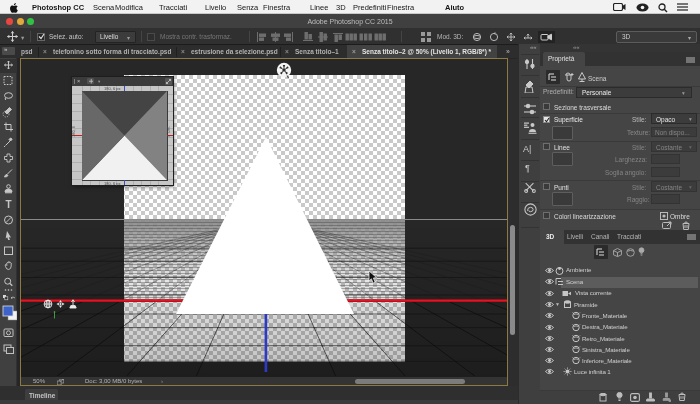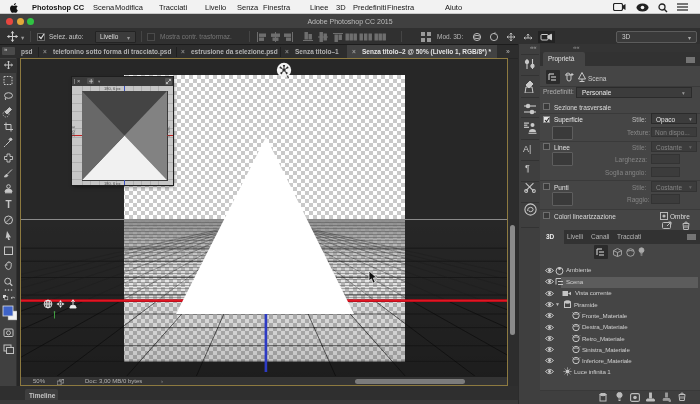--- a/index.html
+++ b/index.html
@@ -20,21 +20,21 @@
   <span class="txt" style="left:93px;top:2.5px;">Scena</span>
   <span class="txt" style="left:115px;top:2.5px;">Modifica</span>
   <span class="txt" style="left:159px;top:2.5px;">Tracciati</span>
   <span class="txt" style="left:205px;top:2.5px;">Livello</span>
   <span class="txt" style="left:237px;top:2.5px;">Senza</span>
   <span class="txt" style="left:263px;top:2.5px;">Finestra</span>
   <span class="txt" style="left:310px;top:2.5px;">Linee</span>
   <span class="txt" style="left:336px;top:2.5px;">3D</span>
   <span class="txt" style="left:353px;top:2.5px;">Predefiniti</span>
   <span class="txt" style="left:387px;top:2.5px;">Finestra</span>
-  <span class="txt" style="left:445px;top:2.5px;">Aiuto</span>
+  <span class="txt" style="left:445px;top:2.5px;font-weight:bold;">Aiuto</span>
 
   <svg class="abs" style="left:613px;top:3px;" width="13" height="8" viewBox="0 0 13 8">
       <rect x="0.5" y="0.5" width="9" height="7" rx="1.5" fill="none" stroke="#222" stroke-width="1.2"></rect>
       <path d="M10 2.5 L12.5 1 L12.5 7 L10 5.5 Z" fill="#222"></path>
     </svg>
   <svg class="abs" style="left:636px;top:2.5px;" width="13" height="9" viewBox="0 0 13 9">
       <ellipse cx="6.5" cy="4.5" rx="6" ry="4" fill="#222"></ellipse>
       <circle cx="6.5" cy="4.5" r="1.8" fill="#f2f2f2"></circle>
     </svg>
   <svg class="abs" style="left:658px;top:2.5px;" width="10" height="10" viewBox="0 0 10 10">

